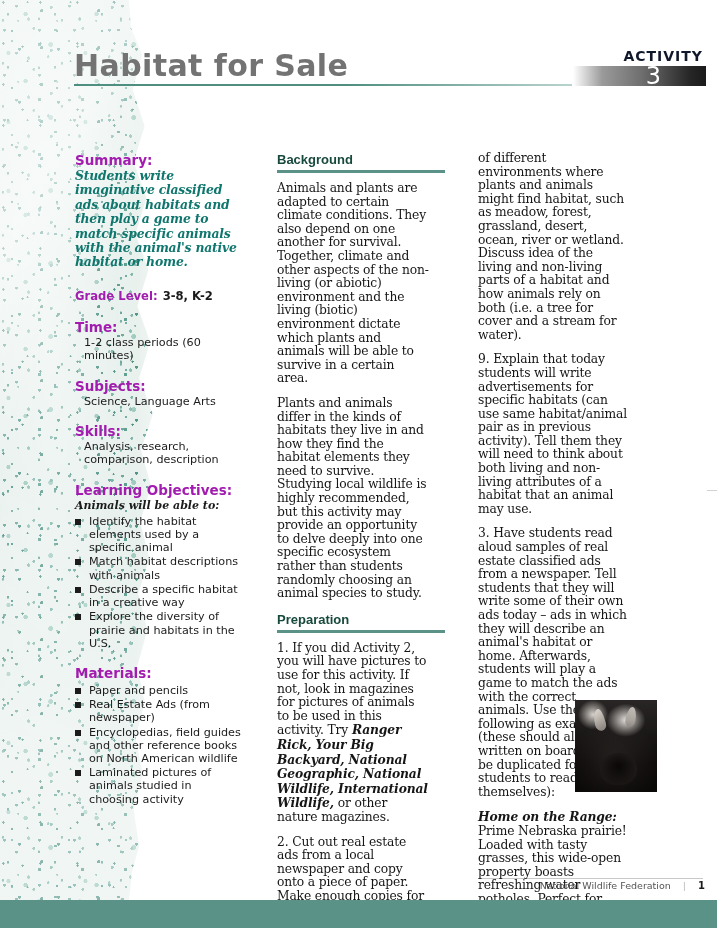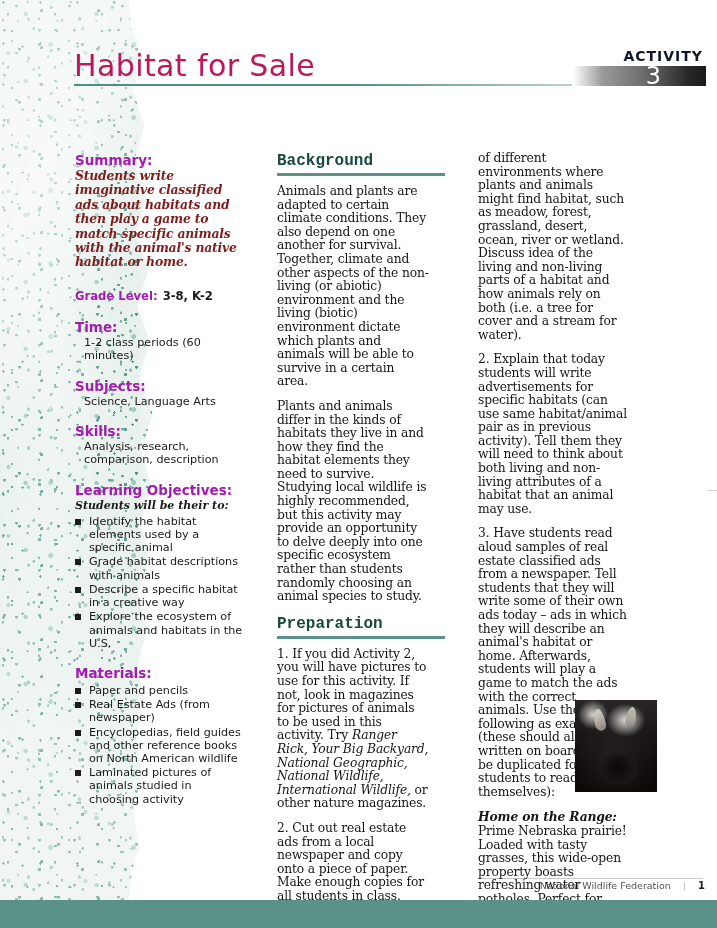--- a/index.html
+++ b/index.html
@@ -66,22 +66,22 @@
       18% 74%, 40% 70%, 20% 66%, 44% 62%, 24% 58%, 48% 54%,
       26% 50%, 52% 46%, 22% 42%, 46% 38%, 18% 34%, 42% 30%,
       14% 26%, 38% 22%, 10% 18%, 34% 14%, 8% 10%, 28% 6%, 4% 3%, 0 0);
     opacity:1;
   }
 
   
   .title{
     position:absolute;left:74px;top:48px;
     font-family:"DejaVu Sans", sans-serif;
-    font-weight:normal;font-size:30px;letter-spacing:0.4px;
-    color:#be185d;
+    font-weight:bold;font-size:30px;letter-spacing:0.4px;
+    color:#737373;
     z-index:6;
   }
   .title-rule{
     position:absolute;left:74px;top:84px;width:498px;height:2px;
     background:linear-gradient(to right,#4f8f82 0%, #4f8f82 55%, #b9d3cd 100%);
     z-index:6;
   }
   .activity-word{
     position:absolute;right:14px;top:48px;
     font-family:"DejaVu Sans", sans-serif;
@@ -104,21 +104,21 @@
     position:absolute;left:75px;top:152px;width:168px;
     font-family:"DejaVu Sans", sans-serif;
     color:#1b1b1b;z-index:5;
   }
   .sb-head{
     font-weight:bold;font-size:13.5px;color:#a21caf;margin:0 0 1px 0;
   }
   .sb-summary{
     font-family:"DejaVu Serif", serif;
     font-style:italic;font-weight:bold;font-size:12.4px;line-height:14.4px;
-    color:#7f1d1d;margin:0 0 2px 0;letter-spacing:-0.2px;
+    color:#0f766e;margin:0 0 2px 0;letter-spacing:-0.2px;
   }
   .sb-val{font-size:11.2px;line-height:13.4px;margin:1px 0 0 9px;}
   .sb-inline{font-size:11.6px;}
   .sb-block{margin-bottom:12px;margin-top:15px;}
   .sb-italic{
     font-family:"DejaVu Serif", serif;
     font-style:italic;font-weight:bold;font-size:11px;color:#1b1b1b;margin-top:1px;
   }
   .sb-list{list-style:none;margin:3px 0 0 0;padding:0;}
   .sb-list li{
@@ -130,32 +130,32 @@
 
   
   .col{
     position:absolute;top:152px;width:168px;
     font-family:"DejaVu Serif", serif;
     color:#161616;z-index:5;
   }
   .col2{left:277px;}
   .col3{left:478px;}
   .sec-head{
-    font-family:Liberation Mono, monospace;
-    font-weight:bold;font-size:16px;color:#17493d;margin:0 0 3px 0;
+    font-family:Liberation Sans, sans-serif;
+    font-weight:bold;font-size:13px;color:#17493d;margin:0 0 3px 0;
   }
   .sec-rule{
     height:3px;background:#5a9287;margin:0 0 9px 0;width:100%;
   }
   .para{
     font-size:12.3px;line-height:13.6px;margin:0 16px 11px 0;text-align:left;
     letter-spacing:-0.15px;
   }
   .para .lead{font-style:italic;font-weight:bold;}
-  .para .mag{font-style:italic;font-weight:normal;}
+  .para .mag{font-style:italic;font-weight:bold;}
   .sec-block{margin-top:6px;}
 
   
   .photo{
     position:absolute;left:575px;top:700px;width:82px;height:92px;
     z-index:7;overflow:hidden;
     background:
       radial-gradient(ellipse 40% 30% at 62% 22%, #efeae4 0%, rgba(239,234,228,0) 60%),
       radial-gradient(ellipse 30% 26% at 22% 16%, #dcd6cf 0%, rgba(220,214,207,0) 62%),
       radial-gradient(ellipse 55% 48% at 48% 70%, #2a2523 0%, #1a1615 55%, #100d0c 100%),
@@ -236,26 +236,26 @@
       <div class="sb-val">Science, Language Arts</div>
     </div>
 
     <div class="sb-block">
       <div class="sb-head">Skills:</div>
       <div class="sb-val">Analysis, research, comparison, description</div>
     </div>
 
     <div class="sb-block">
       <div class="sb-head">Learning Objectives:</div>
-      <div class="sb-italic">Students will be their to:</div>
+      <div class="sb-italic">Animals will be able to:</div>
       <ul class="sb-list">
         <li>Identify the habitat elements used by a specific animal</li>
-        <li>Grade habitat descriptions with animals</li>
+        <li>Match habitat descriptions with animals</li>
         <li>Describe a specific habitat in a creative way</li>
-        <li>Explore the ecosystem of animals and habitats in the U.S.</li>
+        <li>Explore the diversity of prairie and habitats in the U.S.</li>
       </ul>
     </div>
 
     <div class="sb-block">
       <div class="sb-head">Materials:</div>
       <ul class="sb-list">
         <li>Paper and pencils</li>
         <li>Real Estate Ads (from newspaper)</li>
         <li>Encyclopedias, field guides and other reference books on North American wildlife</li>
         <li>Laminated pictures of animals studied in choosing activity</li>
@@ -278,21 +278,21 @@
 
     <div class="sec-block">
       <div class="sec-head">Procedure</div>
       <div class="sec-rule"></div>
 
     </div>
   </div>
 
   <div class="col col3">
     <p class="para">of different environments where plants and animals might find habitat, such as meadow, forest, grassland, desert, ocean, river or wetland. Discuss idea of the living and non-living parts of a habitat and how animals rely on both (i.e. a tree for cover and a stream for water).</p>
-    <p class="para">2.   Explain that today students will write advertisements for specific habitats (can use same habitat/animal pair as in previous activity). Tell them they will need to think about both living and non-living attributes of a habitat that an animal may use.</p>
+    <p class="para">9.   Explain that today students will write advertisements for specific habitats (can use same habitat/animal pair as in previous activity). Tell them they will need to think about both living and non-living attributes of a habitat that an animal may use.</p>
     <p class="para">3.   Have students read aloud samples of real estate classified ads from a newspaper. Tell students that they will write some of their own ads today – ads in which they will describe an animal's habitat or home. Afterwards, students will play a game to match the ads with the correct animals. Use the following as examples (these should also be written on board, or can be duplicated for older students to read themselves):</p>
     <p class="para"><span class="lead">Home on the Range:</span><span> Prime Nebraska prairie! Loaded with tasty grasses, this wide-open property boasts refreshing water potholes. Perfect for growing herds that love to roam. Hot in summer, cold in winter. (Answer: Bison)</span></p>
     <p class="para"><span class="lead">Underground Castle:</span><span> Easy-to-dig soil in Smith family's backyard ripe for an ambitious homebuilder. Tunnel away! Home to juicy earthworms, grubs and other tasty creatures. Leaves for bedding</span></p>
   </div>
 
   <div class="photo">
     <div class="horn-l"></div>
     <div class="horn-r"></div>
     <div class="muzzle"></div>
     <div class="shade"></div>

